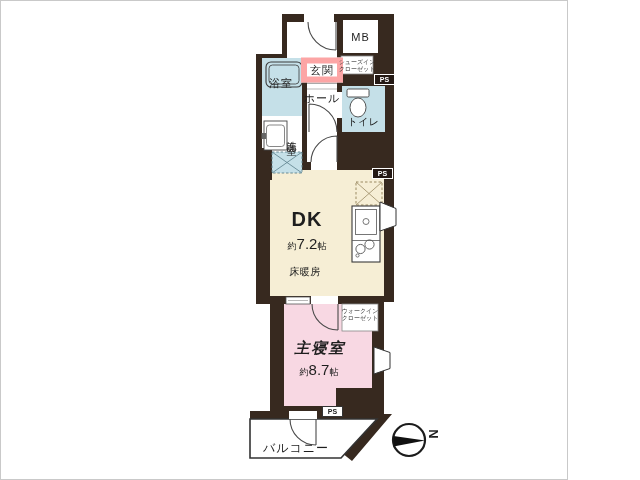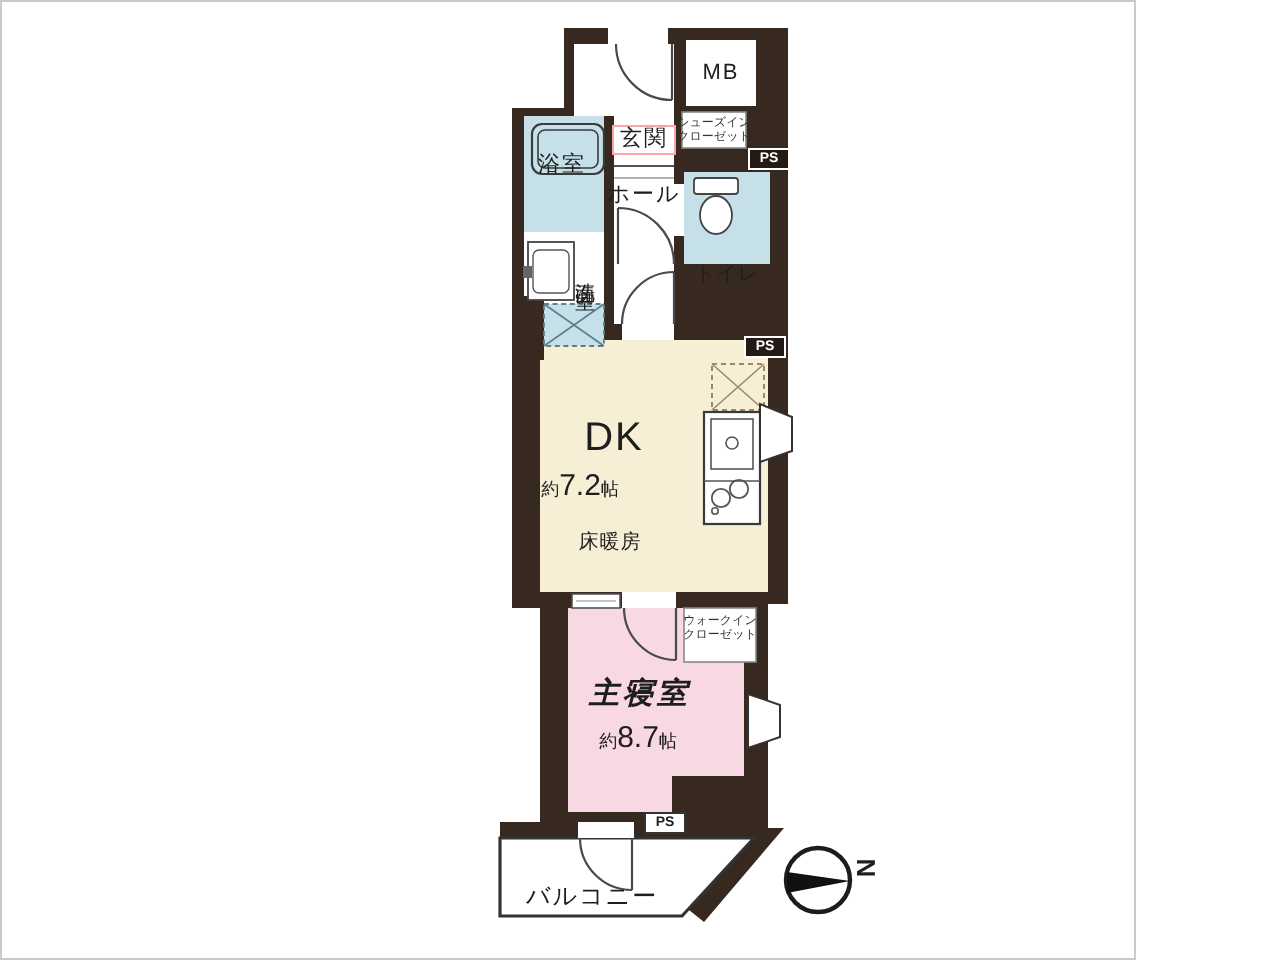--- a/index.html
+++ b/index.html
@@ -5,26 +5,26 @@
   html,body{margin:0;padding:0;background:#fff;}
   #stage{position:relative;width:568px;height:480px;background:#ffffff;overflow:hidden;
          font-family:"Liberation Sans","DejaVu Sans",sans-serif;color:#222;}
   #frame{position:absolute;inset:0;border:1px solid #c9c9c9;pointer-events:none;}
   #plan-svg{position:absolute;left:0;top:0;}
   .lbl{position:absolute;transform:translate(-50%,-50%);white-space:nowrap;color:#1e1e1e;
        font-weight:500;line-height:1;}
   .lbl-11{font-size:11px;letter-spacing:1px;}
   .lbl-10{font-size:10px;letter-spacing:0.5px;}
   .lbl-xs{font-size:6px;letter-spacing:0;color:#333;font-weight:400;}
-  .lbl-dk{font-size:20px;font-weight:400;letter-spacing:1px;}
+  .lbl-dk{font-size:20px;font-weight:700;letter-spacing:1px;}
   .lbl-size{font-size:15px;font-weight:500;}
   .lbl-size .sm{font-size:9px;}
   .lbl-bed{font-size:15px;font-weight:600;letter-spacing:2px;}
   .lbl-balcony{font-size:12px;letter-spacing:1px;}
-  .lbl-genkan{border:1px solid #fca5a5;background:#fff;padding:1px 3px;}
+  .lbl-genkan{border:6px solid #fca5a5;background:#fff;padding:1px 3px;}
   .lbl-vert{writing-mode:vertical-rl;letter-spacing:2px;}
   .lbl-north{font-size:13px;font-weight:700;transform:translate(-50%,-50%) rotate(90deg);}
   .ps{position:absolute;width:21px;height:11px;box-sizing:border-box;font-size:7px;
       font-weight:700;text-align:center;line-height:9px;}
   .ps-dark{background:#241914;color:#fff;border:1px solid #fff;}
   .ps-light{background:#fff;color:#1e1e1e;border:1px solid #333;line-height:10px;}
 </style>
 </head>
 <body>
 
@@ -126,24 +126,24 @@
     </g>
   </svg>
 
   <div class="lbl lbl-11" style="left:360.5px;top:36.5px;">MB</div>
   <div class="lbl lbl-11 lbl-genkan" style="left:322px;top:70px;">玄関</div>
   <div class="lbl lbl-xs" style="left:357px;top:61.5px;">シューズイン</div>
   <div class="lbl lbl-xs" style="left:357px;top:68.5px;">クローゼット</div>
   <div class="lbl lbl-11" style="left:281px;top:83px;">浴室</div>
   <div class="lbl lbl-10 lbl-vert" style="left:291px;top:136px;">洗面室</div>
   <div class="lbl lbl-11" style="left:322px;top:98px;">ホール</div>
-  <div class="lbl lbl-10" style="left:363.5px;top:138px;">トイレ</div>
+  <div class="lbl lbl-10" style="left:363.5px;top:122px;">トイレ</div>
 
   <div class="lbl lbl-dk" style="left:307px;top:219px;">DK</div>
-  <div class="lbl lbl-size" style="left:290px;top:243px;text-align:right;"><span class="sm">約</span><span>7.2</span><span class="sm">帖</span></div>
+  <div class="lbl lbl-size" style="left:307px;top:243px;text-align:right;"><span class="sm">約</span><span>7.2</span><span class="sm">帖</span></div>
   <div class="lbl lbl-10" style="left:305px;top:272px;">床暖房</div>
 
   <div class="lbl lbl-xs" style="left:360px;top:311px;">ウォークイン</div>
   <div class="lbl lbl-xs" style="left:360px;top:318px;">クローゼット</div>
   <div class="lbl lbl-bed" style="left:320px;top:347px;font-style:italic;">主寝室</div>
   <div class="lbl lbl-size" style="left:319px;top:369px;"><span class="sm">約</span><span>8.7</span><span class="sm">帖</span></div>
 
   <div class="lbl lbl-balcony" style="left:296px;top:448px;">バルコニー</div>
   <div class="lbl lbl-north" style="left:433px;top:434px;">N</div>
 

